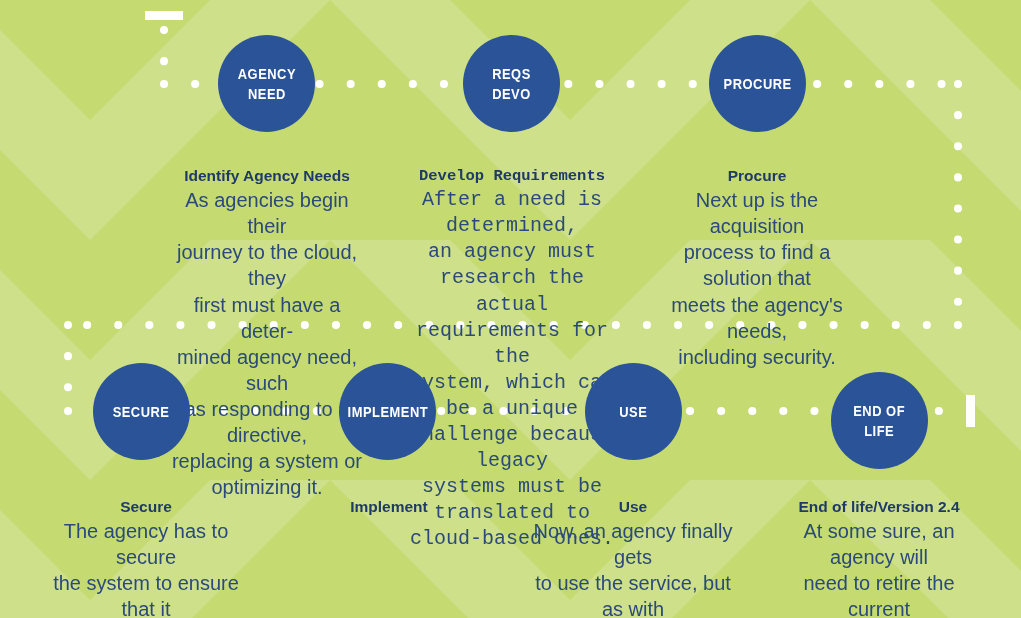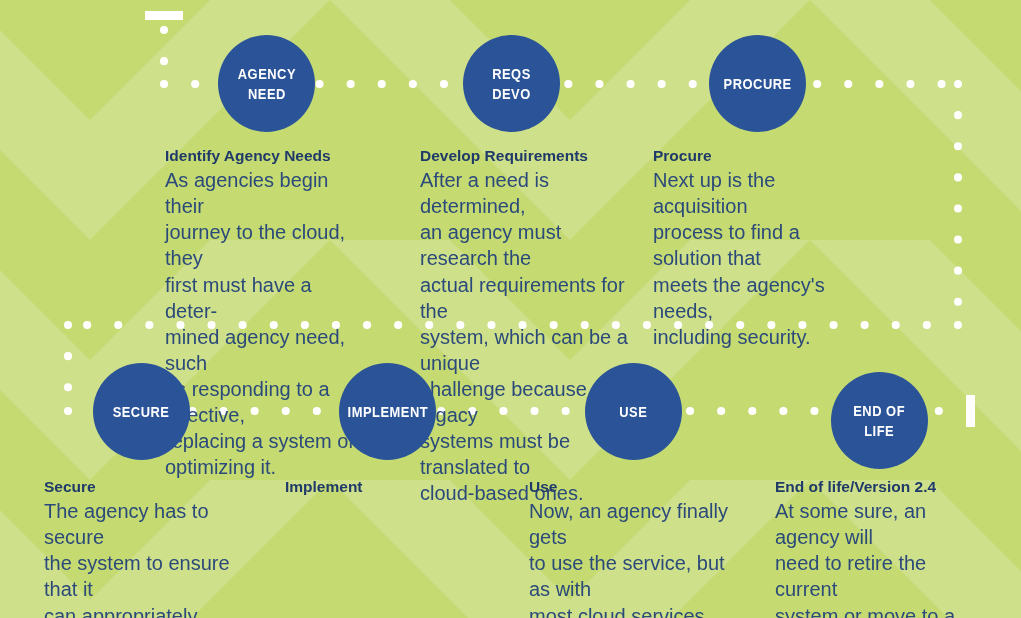--- a/index.html
+++ b/index.html
@@ -65,21 +65,23 @@
     font-size: 15px;
     letter-spacing: 0.6px;
     line-height: 1.28;
     text-transform: uppercase;
     white-space: pre-line;
     transform: scaleX(0.86);
   }
   
   .caption {
     position: absolute;
+    text-align: center;
     box-sizing: border-box;
+    margin-top: 20px;
   }
   .caption-title {
     display: block;
     color: #1f3a68;
     font-weight: 700;
     font-size: 15.5px;
     line-height: 1.3;
     margin: 0 0 1px 0;
   }
   .caption-body {
@@ -143,21 +145,21 @@
 mined agency need, such
 as responding to a directive,
 replacing a system or
 optimizing it.</span>
   </div>
 
   <div class="node-circle" style="left:463px; top:35px; width:97px; height:97px;">
     <span class="node-circle-label">REQS
 DEVO</span>
   </div>
-  <div class="caption" style="left:420px; top:146px; width:208px;">
+  <div class="caption" style="left:408px; top:146px; width:208px;font-family:Liberation Mono, monospace;">
     <span class="caption-title">Develop Requirements</span>
     <span class="caption-body">After a need is determined,
 an agency must research the
 actual requirements for the
 system, which can be a unique
 challenge because legacy
 systems must be translated to
 cloud-based ones.</span>
   </div>
 

